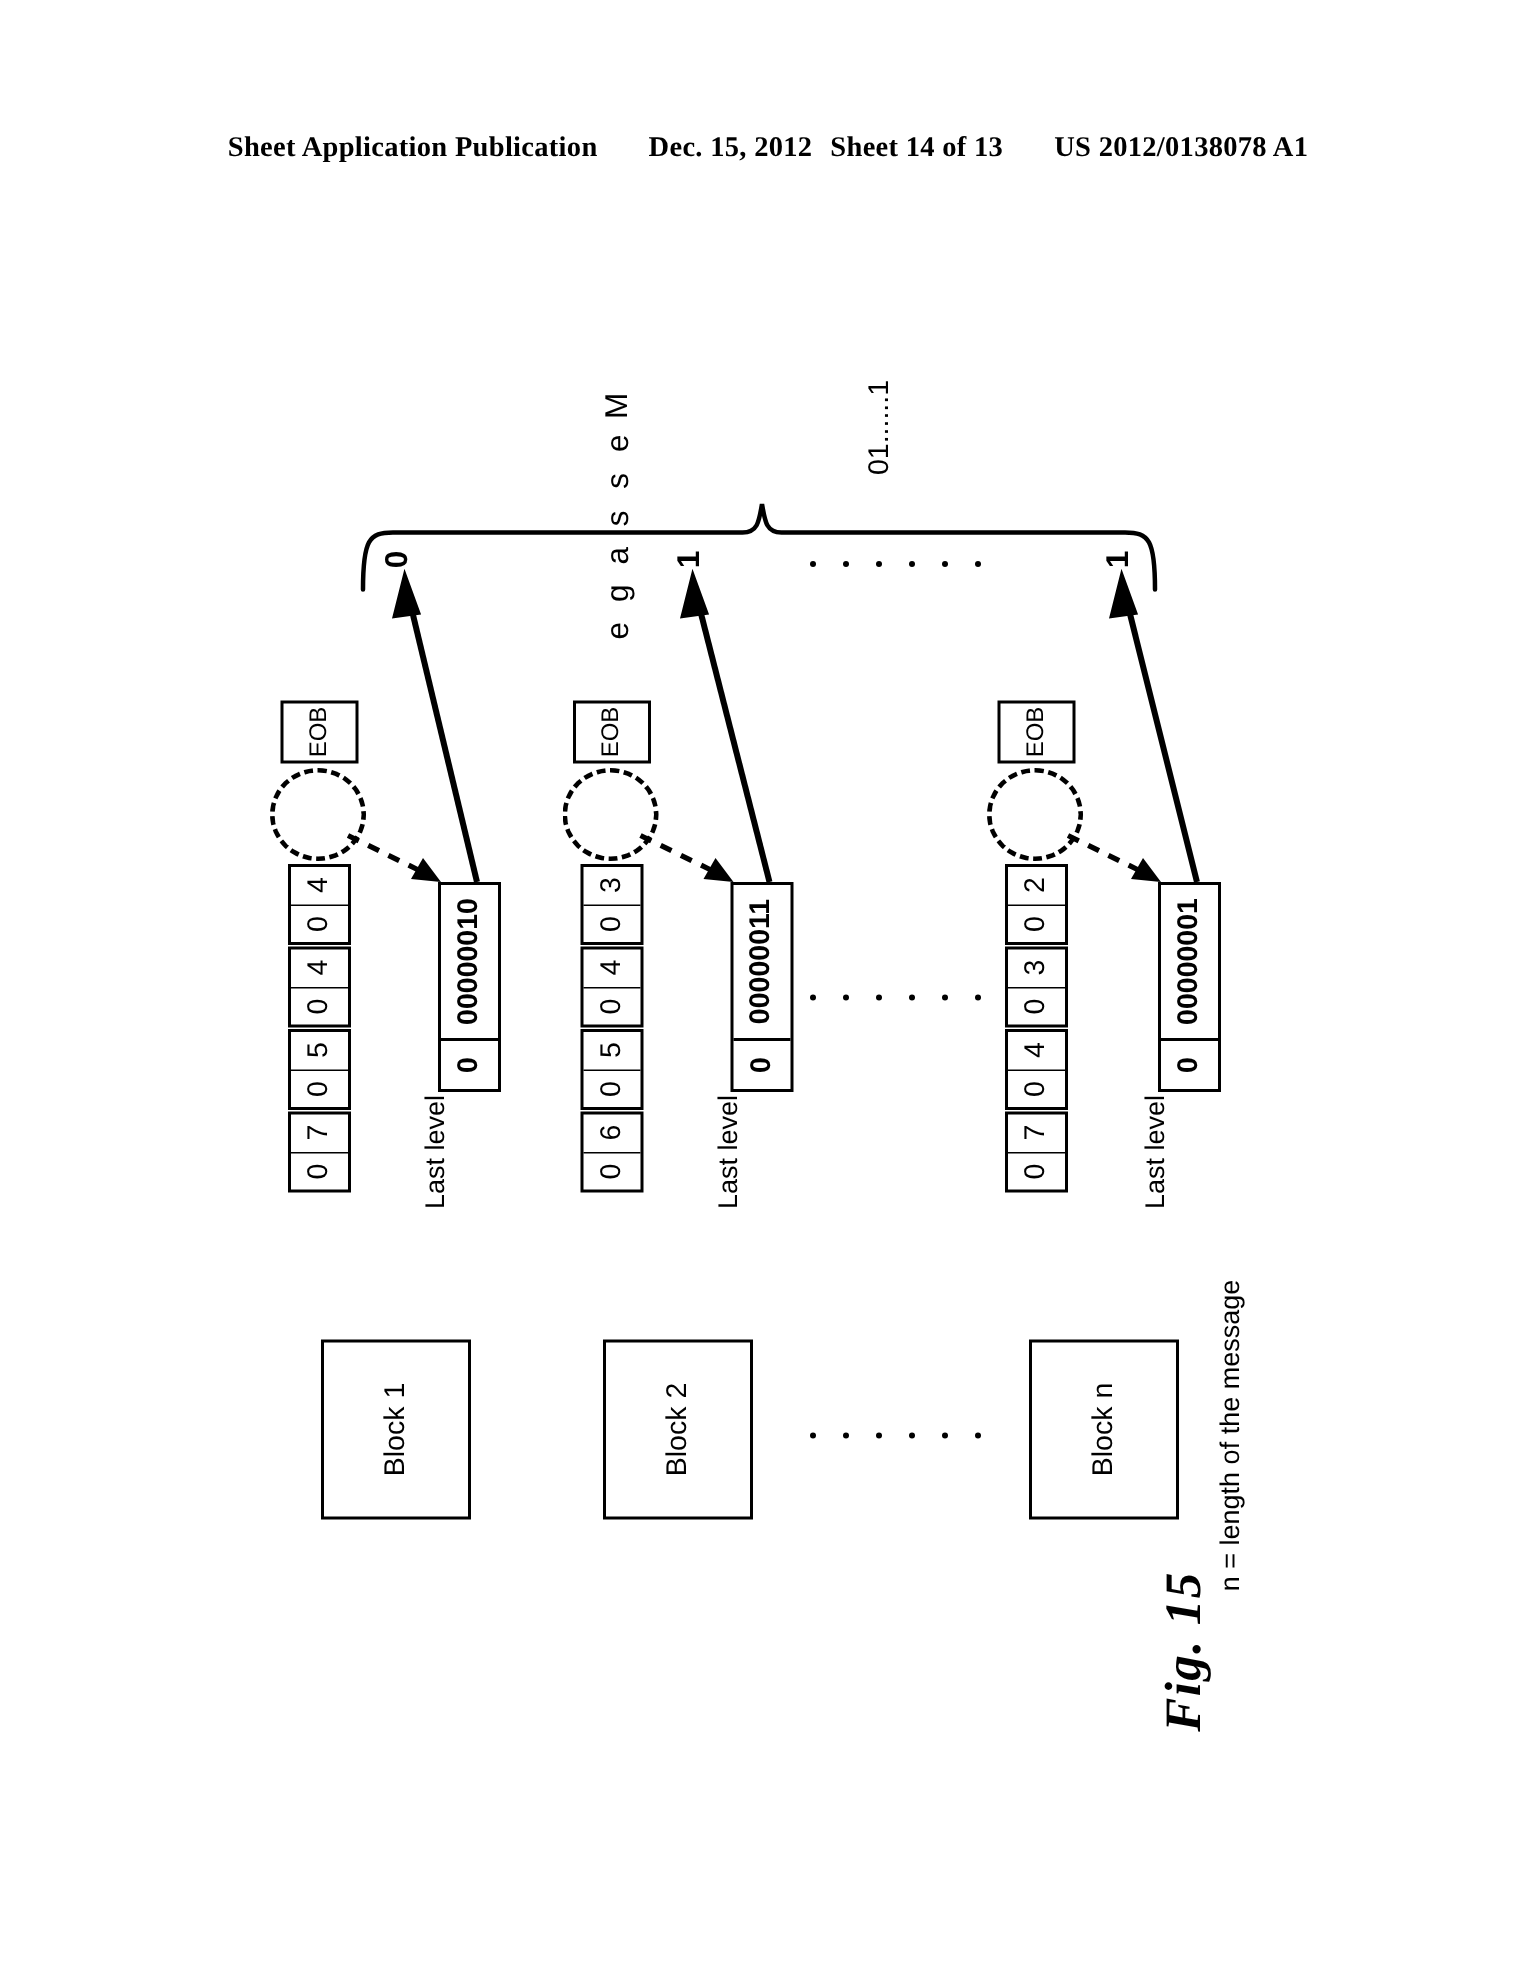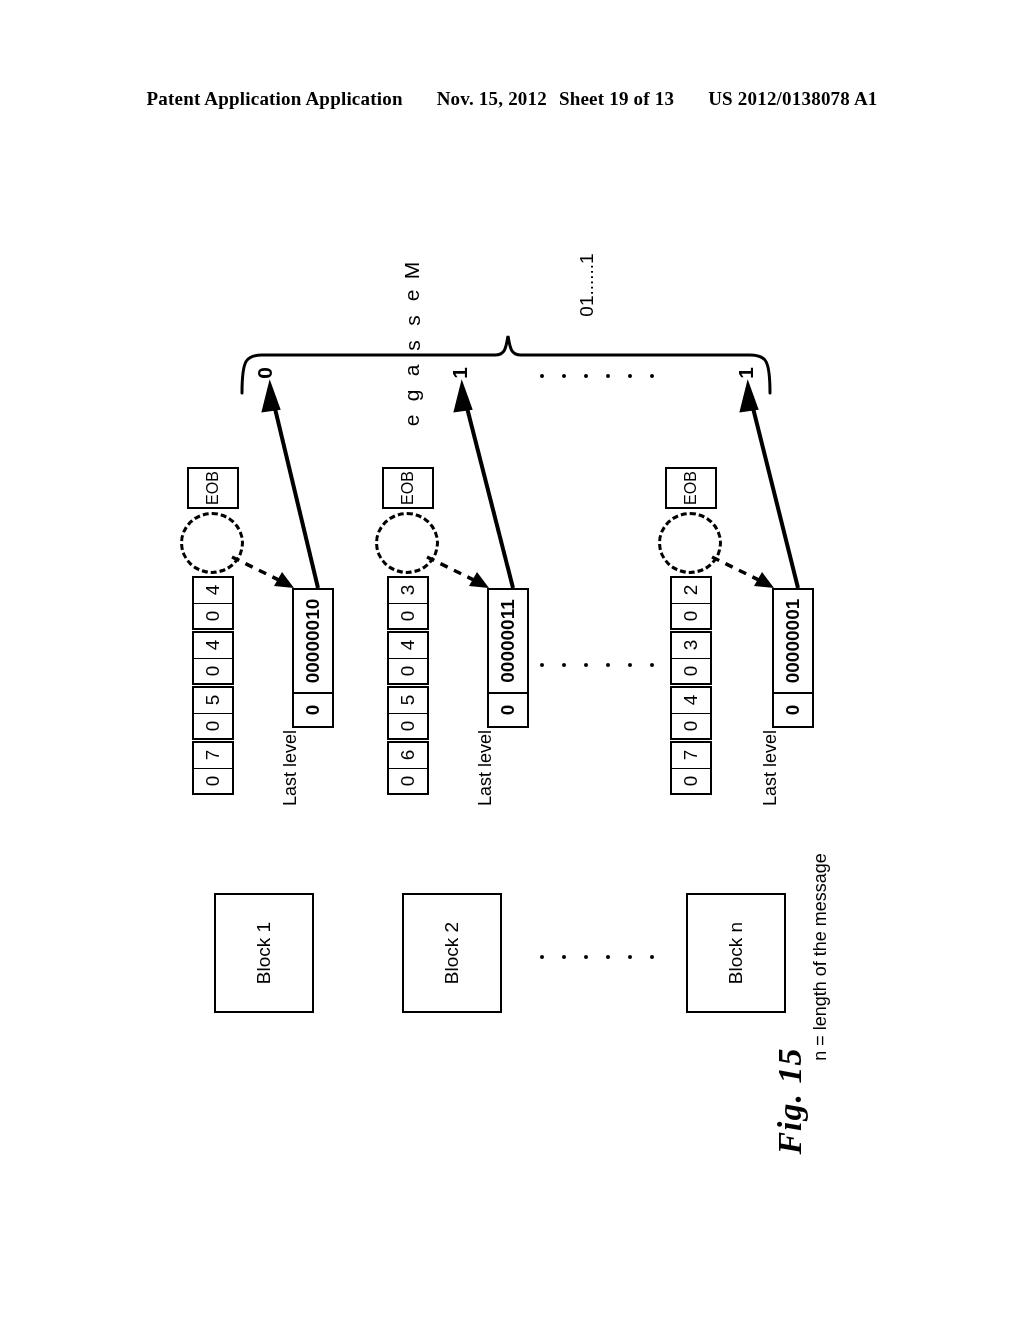--- a/index.html
+++ b/index.html
@@ -67,25 +67,25 @@
   .figcap{position:absolute;font-family:"Liberation Serif",serif;
           font-weight:bold;font-style:italic;font-size:34px;letter-spacing:1px;}
 
   svg.overlay{position:absolute;left:0;top:0;width:1024px;height:1320px;
               pointer-events:none;}
 </style>
 </head>
 <body>
 
 <div class="pub-header">
-  <span>Patent Application Application</span>
+  <span>Sheet Application Publication</span>
   <span class="hdr-gap-a"></span>
-  <span>Nov. 15, 2012</span>
+  <span>Dec. 15, 2012</span>
   <span class="hdr-gap-b"></span>
-  <span>Sheet 19 of 13</span>
+  <span>Sheet 14 of 13</span>
   <span class="hdr-gap-c"></span>
   <span>US 2012/0138078 A1</span>
 </div>
 
 <div id="figure">
 
   <div class="msg-label" style="left:395px;top:258px;width:34px;">
       <span>e</span>
       <span>g</span>
       <span>a</span>

